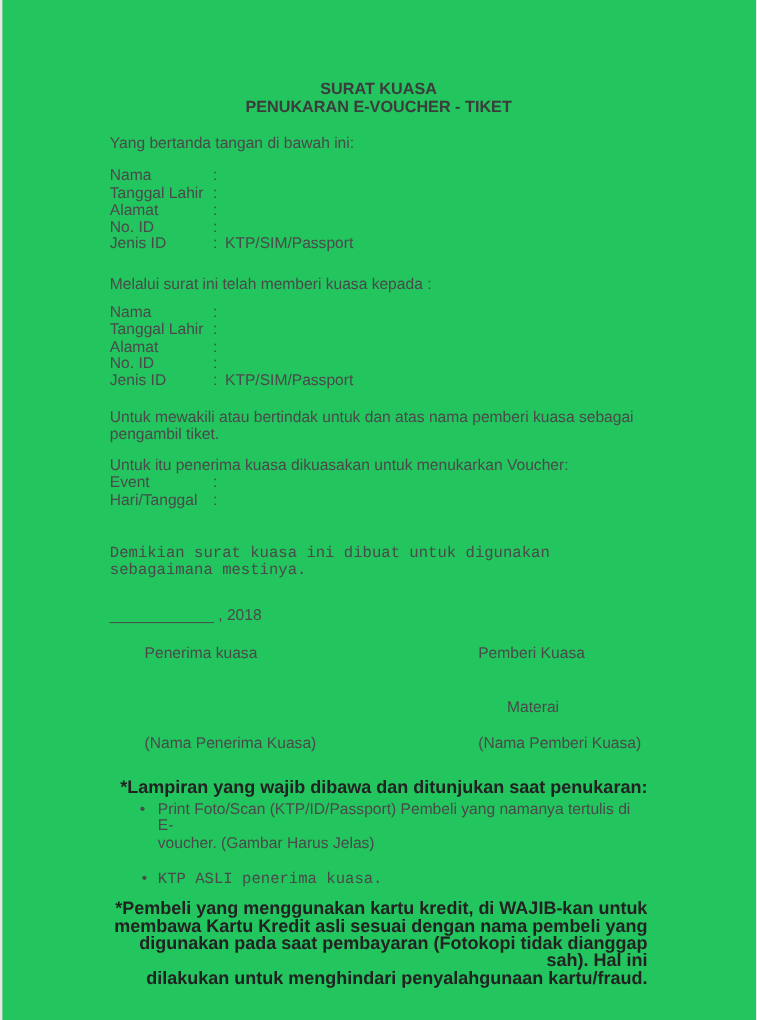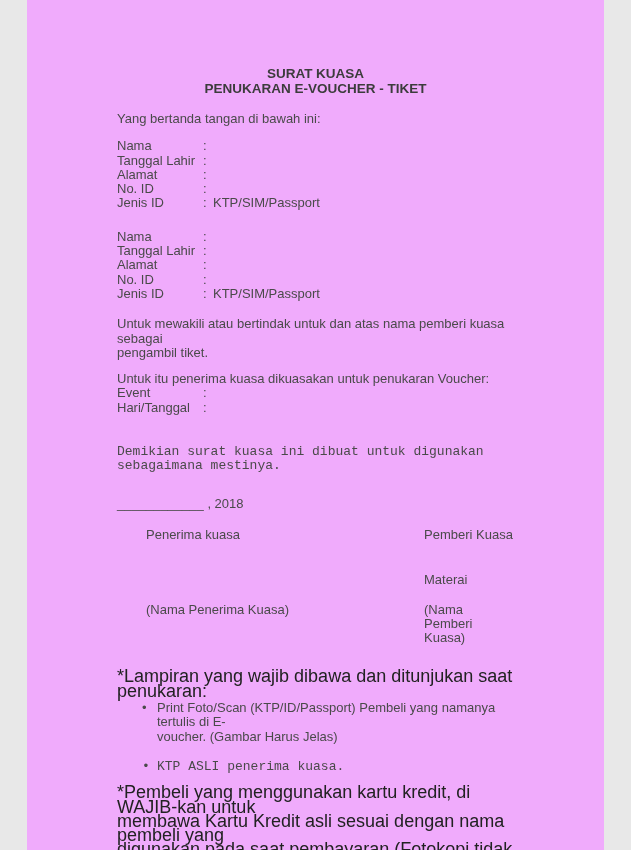--- a/index.html
+++ b/index.html
@@ -1,20 +1,20 @@
 <!DOCTYPE html>
 <html><head>
 <meta charset="utf-8">
 <style>
   html, body { margin: 0; padding: 0; background: #e8e8e8; }
   .page {
-    width: 577px;
+    width: 628px;
     height: 850px;
     margin: 0 auto;
-    background: #f0abfc;
+    background: #22c55e;
     box-sizing: border-box;
     padding: 66px 90px 0 90px;
     overflow: hidden;
     font-family: "Liberation Sans", sans-serif;
     font-size: 13px;
     line-height: 14.3px;
     color: #4a4a4a;
     position: relative;
   }
   .title {
@@ -36,23 +36,23 @@
   .fval { flex: 1 1 auto; white-space: nowrap; }
   .purpose { margin: 0 0 12px 0; max-width: 455px; }
   .voucher-block { margin: 0 0 30px 0; }
   .voucher-intro { margin: 0; }
   .closing { margin: 0 0 23px 0; font-family: Liberation Mono, monospace; }
   .date-line { margin: 0 0 17px 0; }
   .sig-block { margin: 0 0 24px 0; }
   .sig-row { display: flex; }
   .sig-left { width: 278px; flex: 0 0 278px; margin-left: 29px; }
   .sig-right { flex: 1 1 auto; }
-  .sig-row-stamp { margin-top: 31px; }
+  .sig-row-stamp { margin-top: 31px; gap: 24px; }
   .sig-row-names { margin-top: 15px; }
-  .bold-note { font-weight: normal; color: #222222; font-size: 18px; line-height: 14.3px; }
+  .bold-note { font-weight: bold; color: #222222; font-size: 15px; line-height: 14.3px; text-align: right; }
   .attach-heading { margin: 0 0 3px 0; }
   .bullets { margin: 0 0 11px 0; }
   .bullet { display: flex; }
   .bullet + .bullet { margin-top: 16px; font-family: Liberation Mono, monospace; }
   .bullet-dot { width: 15px; flex: 0 0 15px; margin-left: 25px; }
   .bullet-dot::before { content: "\2022"; }
   .bullet-text { flex: 1 1 auto; max-width: 412px; }
   .cc-note { margin: 0; }
 </style>
 </head>
@@ -93,20 +93,21 @@
         <span class="fval"></span>
       </div>
 
       <div class="frow">
         <span class="flabel">Jenis ID</span>
         <span class="fsep">:</span>
         <span class="fval">KTP/SIM/Passport</span>
       </div>
     </div>
 
+  <div class="auth-intro">Melalui surat ini telah memberi kuasa kepada :</div>
 
   <div class="fields fields-attorney">
 
       <div class="frow">
         <span class="flabel">Nama</span>
         <span class="fsep">:</span>
         <span class="fval"></span>
       </div>
 
       <div class="frow">
@@ -130,21 +131,21 @@
       <div class="frow">
         <span class="flabel">Jenis ID</span>
         <span class="fsep">:</span>
         <span class="fval">KTP/SIM/Passport</span>
       </div>
     </div>
 
   <div class="purpose">Untuk mewakili atau bertindak untuk dan atas nama pemberi kuasa sebagai<br>pengambil tiket.</div>
 
   <div class="voucher-block">
-    <div class="voucher-intro">Untuk itu penerima kuasa dikuasakan untuk penukaran Voucher:</div>
+    <div class="voucher-intro">Untuk itu penerima kuasa dikuasakan untuk menukarkan Voucher:</div>
     <div class="fields">
 
         <div class="frow">
           <span class="flabel">Event</span>
           <span class="fsep">:</span>
           <span class="fval"></span>
         </div>
 
         <div class="frow">
           <span class="flabel">Hari/Tanggal</span>

